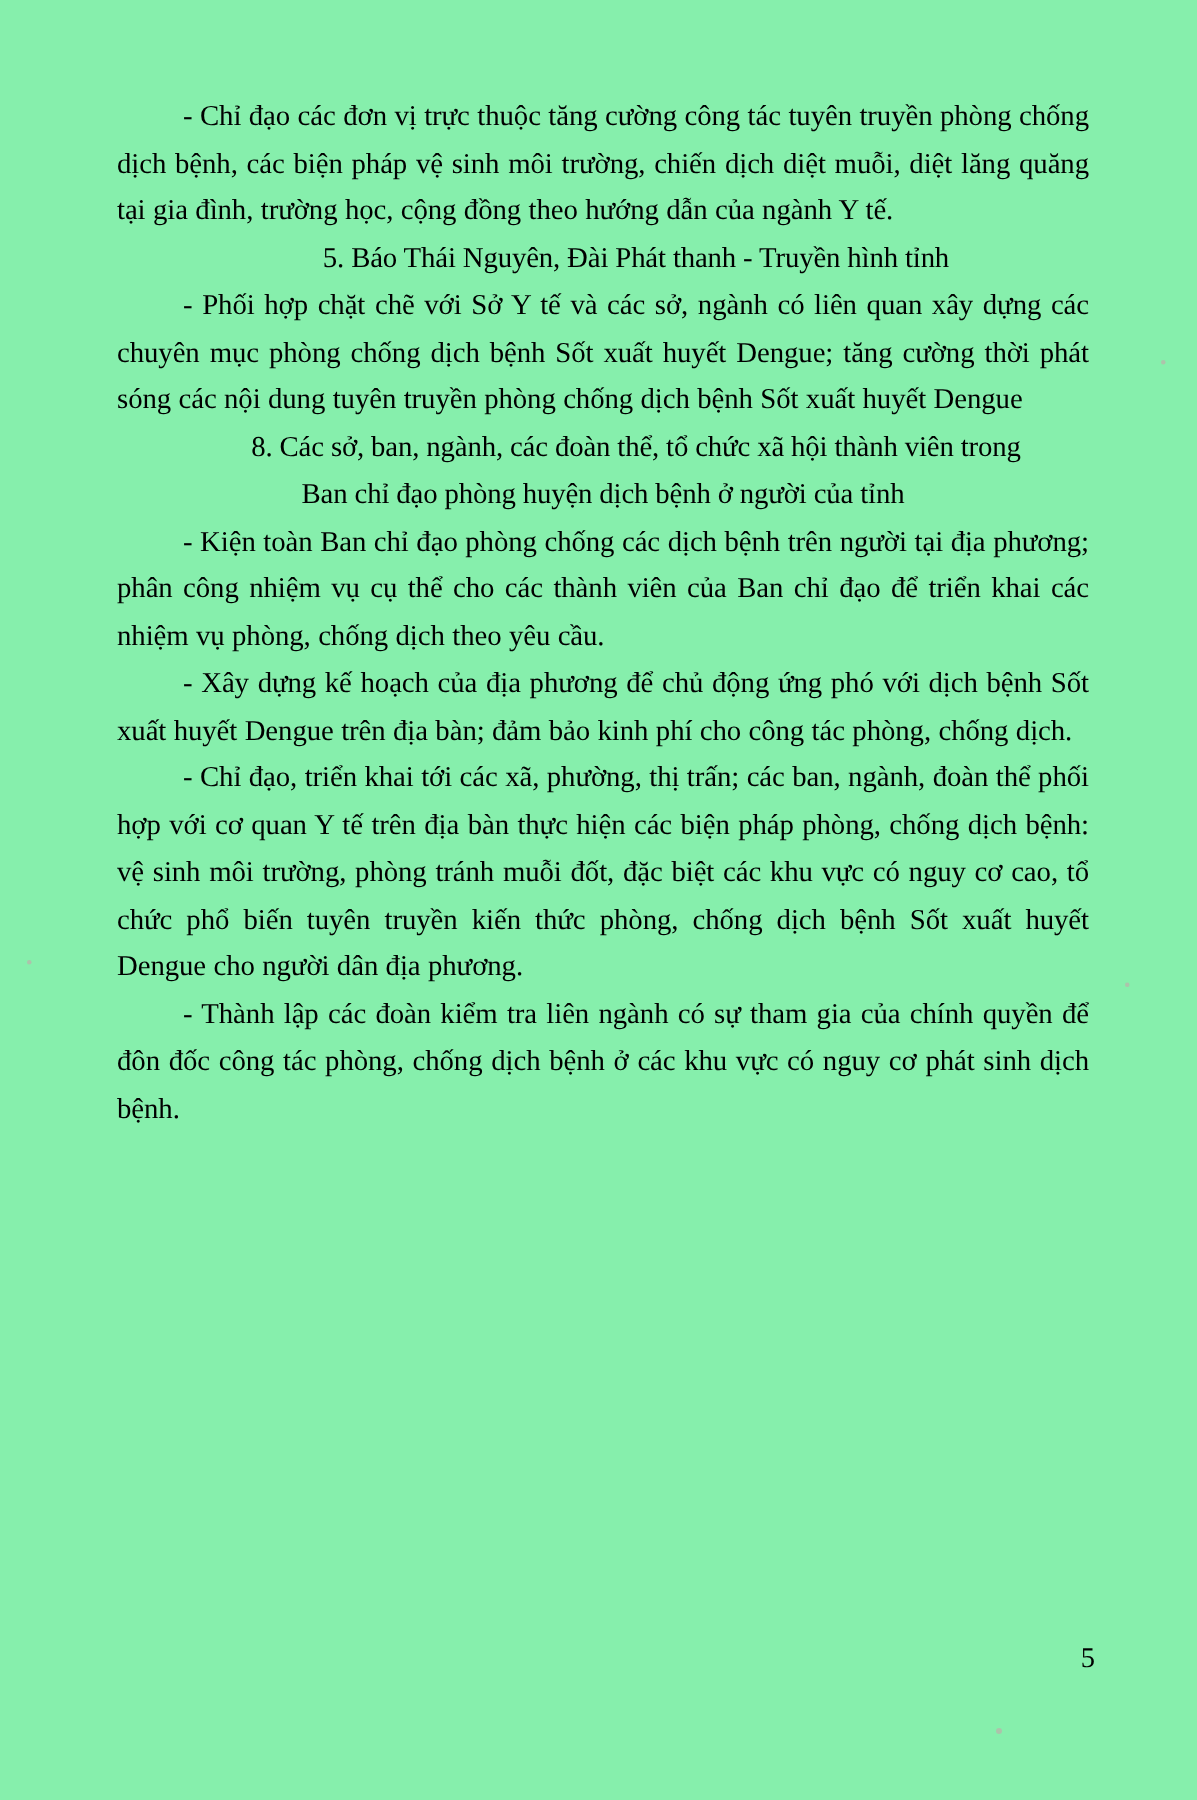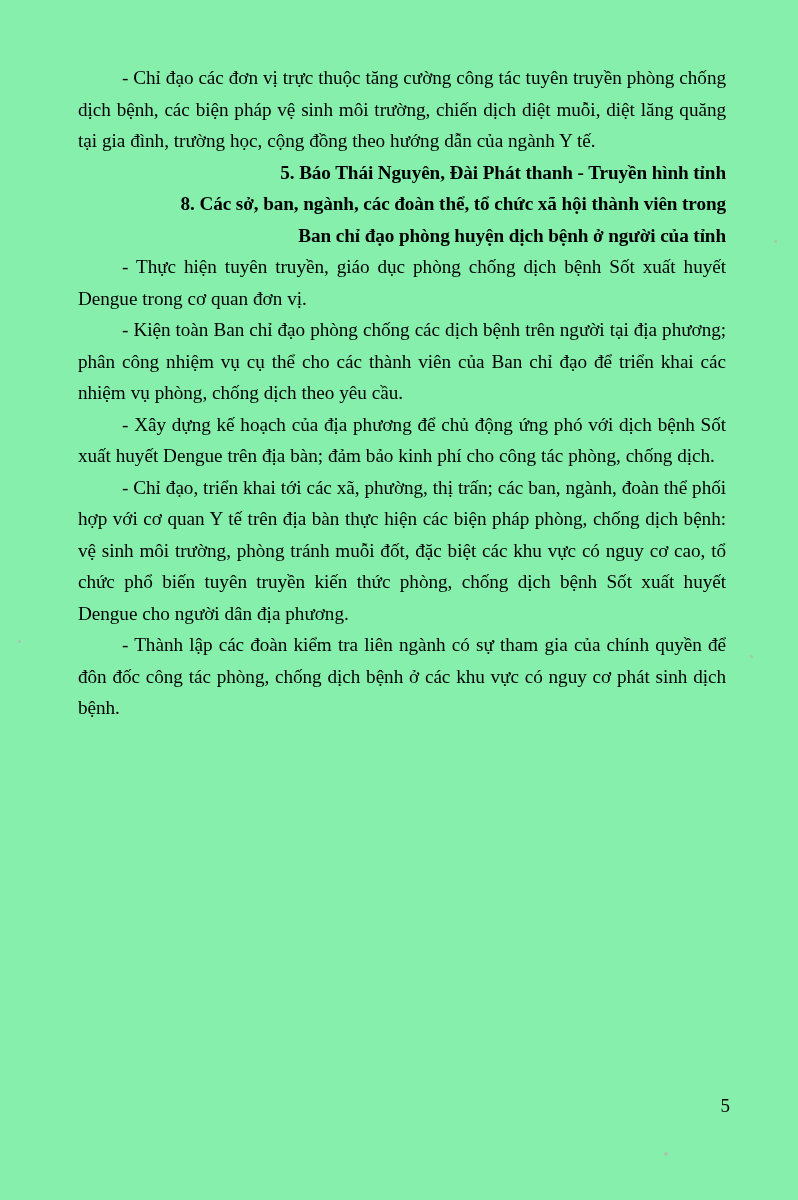--- a/index.html
+++ b/index.html
@@ -34,23 +34,23 @@
     line-height: 31.5px;
     text-align: justify;
     text-indent: 44px;
     letter-spacing: -0.05px;
     word-spacing: 0.2px;
   }
   p.heading {
     margin: 0;
     font-size: 19.2px;
     line-height: 31.5px;
-    font-weight: bold;
+    font-weight: normal;
     text-indent: 44px;
-    text-align: right;
+    text-align: center;
     letter-spacing: -0.1px;
   }
   p.heading.cont {
     text-indent: 0;
   }
   .pagenum {
     position: absolute;
     right: 68px;
     top: 1095px;
     font-size: 19px;
@@ -69,23 +69,23 @@
 <div class="page">
 
   <span class="speck" style="left:18px; top:640px; width:3px; height:3px;"></span>
   <span class="speck" style="left:774px; top:240px; width:3px; height:3px;"></span>
   <span class="speck" style="left:664px; top:1152px; width:4px; height:4px;"></span>
   <span class="speck" style="left:750px; top:655px; width:3px; height:3px;"></span>
 
   <div class="content">
     <p class="para">- Chỉ đạo các đơn vị trực thuộc tăng cường công tác tuyên truyền phòng chống dịch bệnh, các biện pháp vệ sinh môi trường, chiến dịch diệt muỗi, diệt lăng quăng tại gia đình, trường học, cộng đồng theo hướng dẫn của ngành Y tế.</p>
     <p class="heading">5.  Báo Thái Nguyên, Đài Phát thanh - Truyền hình tỉnh</p>
+    <p class="para">- Phối hợp chặt chẽ với Sở Y tế và các sở, ngành có liên quan xây dựng các chuyên mục phòng chống dịch bệnh Sốt xuất huyết Dengue; tăng cường thời phát sóng các nội dung tuyên truyền phòng chống dịch bệnh Sốt xuất huyết Dengue</p>
     <p class="heading">8. Các sở, ban, ngành, các đoàn thể, tổ chức xã hội thành viên trong</p>
     <p class="heading cont">Ban chỉ đạo phòng huyện dịch bệnh ở người của tỉnh</p>
-    <p class="para">- Thực hiện tuyên truyền, giáo dục phòng chống dịch bệnh Sốt xuất huyết Dengue trong cơ quan đơn vị.</p>
     <p class="para">- Kiện toàn Ban chỉ đạo phòng chống các dịch bệnh trên người tại địa phương;  phân công nhiệm vụ cụ thể cho các thành viên của Ban chỉ đạo để triển khai các nhiệm vụ phòng, chống dịch theo yêu cầu.</p>
     <p class="para">- Xây dựng kế hoạch của địa phương để chủ động ứng phó với dịch bệnh Sốt xuất huyết Dengue trên địa bàn; đảm bảo kinh phí cho công tác phòng, chống dịch.</p>
     <p class="para">- Chỉ đạo, triển khai tới các xã, phường, thị trấn; các ban, ngành, đoàn thể phối hợp với cơ quan Y tế trên địa bàn thực hiện các biện pháp phòng, chống dịch bệnh: vệ sinh môi trường, phòng tránh muỗi đốt, đặc biệt các khu vực có nguy cơ cao, tổ chức phổ biến tuyên truyền kiến thức phòng, chống dịch bệnh Sốt xuất huyết Dengue cho người dân địa phương.</p>
     <p class="para">- Thành lập các đoàn kiểm tra liên ngành có sự tham gia của chính quyền để đôn đốc công tác phòng, chống dịch bệnh ở các khu vực có nguy cơ phát sinh dịch bệnh.</p>
   </div>
 
   <div class="pagenum">5</div>
 </div>
 
 </body></html>

